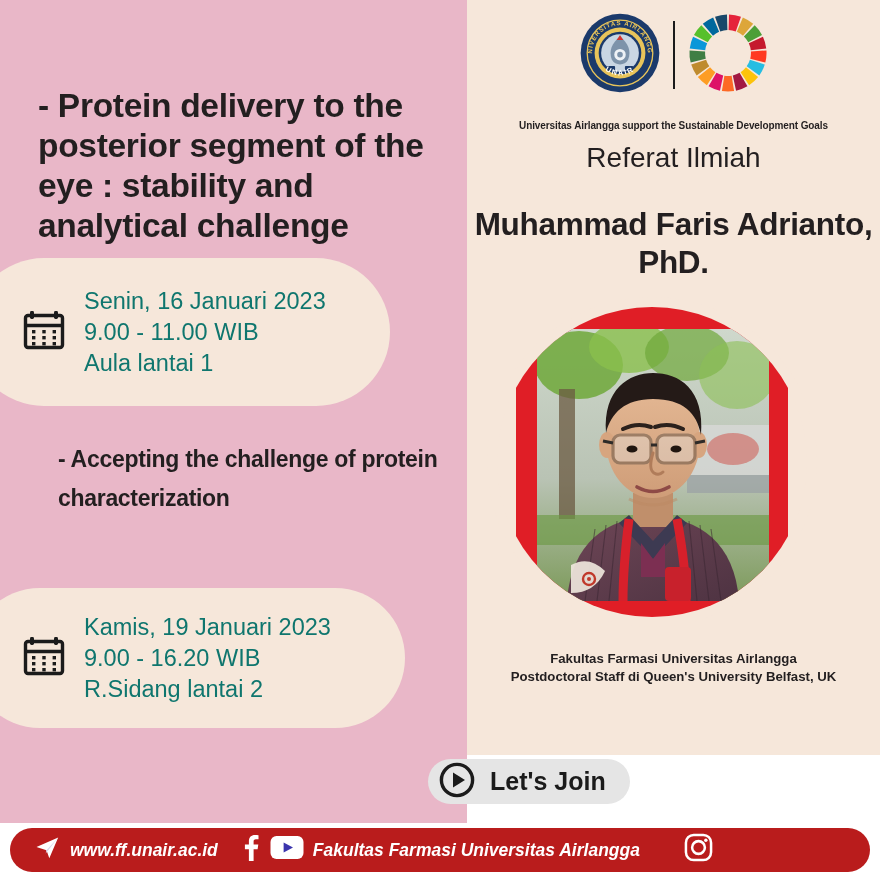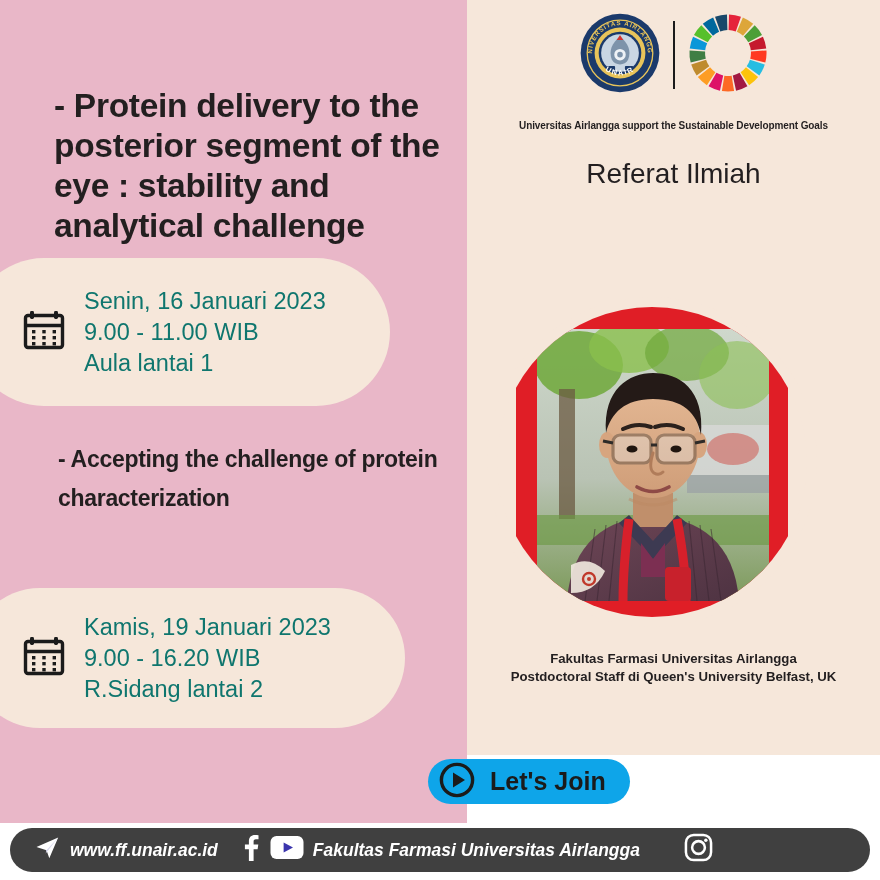--- a/index.html
+++ b/index.html
@@ -31,21 +31,21 @@
   }
 
   
   .title-block {
     position:absolute;
     color:#231f20;
     font-weight:bold;
     letter-spacing:-0.3px;
   }
   #title-1 {
-    left:54px; top:86px; width:420px;
+    left:38px; top:86px; width:420px;
     font-size:33.5px; line-height:40px;
   }
   #title-2 {
     left:58px; top:440px; width:400px;
     font-size:23px; line-height:39px;
   }
 
   .date-pill {
     position:absolute;
     background:#f6e7da;
@@ -75,21 +75,21 @@
   .logo-caption {
     margin-top:22px;
     font-size:10px;
     font-weight:bold;
     color:#231f20;
     letter-spacing:-0.1px;
     text-align:center;
   }
 
   #referat-label {
-    position:absolute; left:467px; top:158px; width:413px;
+    position:absolute; left:467px; top:142px; width:413px;
     text-align:center; font-size:28px; color:#231f20;
   }
   #speaker-name {
     position:absolute; left:467px; top:205px; width:413px;
     text-align:center; font-size:31.5px; line-height:38px;
     font-weight:bold; color:#231f20; letter-spacing:-0.3px;
   }
 
   #photo-wrap {
     position:absolute; left:487px; top:297px; width:330px; height:330px;
@@ -113,29 +113,29 @@
   #affiliation {
     position:absolute; left:467px; top:650px; width:413px;
     text-align:center; font-size:13.2px; line-height:17.5px;
     font-weight:bold; color:#231f20; white-space:pre-line;
   }
 
   
   #cta-button {
     position:absolute; left:428px; top:759px;
     height:45px; padding:0 24px 0 10px;
-    background:#0ea5e9; border-radius:999px;
+    background:#e5e5e5; border-radius:999px;
     display:flex; align-items:center; gap:14px;justify-content:center;
   }
   #cta-label { font-size:25px; font-weight:bold; color:#1b1b1b; }
 
   
   #footer {
     position:absolute; left:10px; top:828px; width:860px; height:44px;
-    background:#404040; border-radius:999px;
+    background:#b91c1c; border-radius:999px;
     display:flex; align-items:center;
     color:#ffffff;
     font-size:17.5px; font-weight:bold; font-style:italic;
   }
   .f-item { display:flex; align-items:center; }
   .f-text { margin-left:9px; white-space:nowrap; }
   .f-gap { width:16px; flex:0 0 auto; }
 </style>
 </head>
 <body>
@@ -266,20 +266,21 @@
             <path d="M 34.17469578389225 5.7443817525091845 A 47 47 0 0 1 48.76968342952995 3.0161057261488082
        L 49.267045447379544 22.009594900684398 A 28 28 0 0 0 40.572159190403895 23.63495083128207 Z" fill="#19486a"></path>
           </svg>
       </span>
     </div>
     <div class="logo-caption">Universitas Airlangga support the Sustainable Development Goals</div>
   </div>
 
   <div id="referat-label">Referat Ilmiah</div>
 
+  <div id="speaker-name">Muhammad Faris Adrianto, PhD.</div>
 
   <div id="photo-wrap">
     <div id="photo-ring">
       <div id="photo-red"></div>
       <div id="photo-img">
         <svg width="232" height="272" viewBox="0 0 232 272">
           <defs>
             <linearGradient id="bgsky" x1="0" y1="0" x2="0" y2="1">
               <stop offset="0%" stop-color="#cfd8cc"></stop>
               <stop offset="55%" stop-color="#b9c3b4"></stop>

